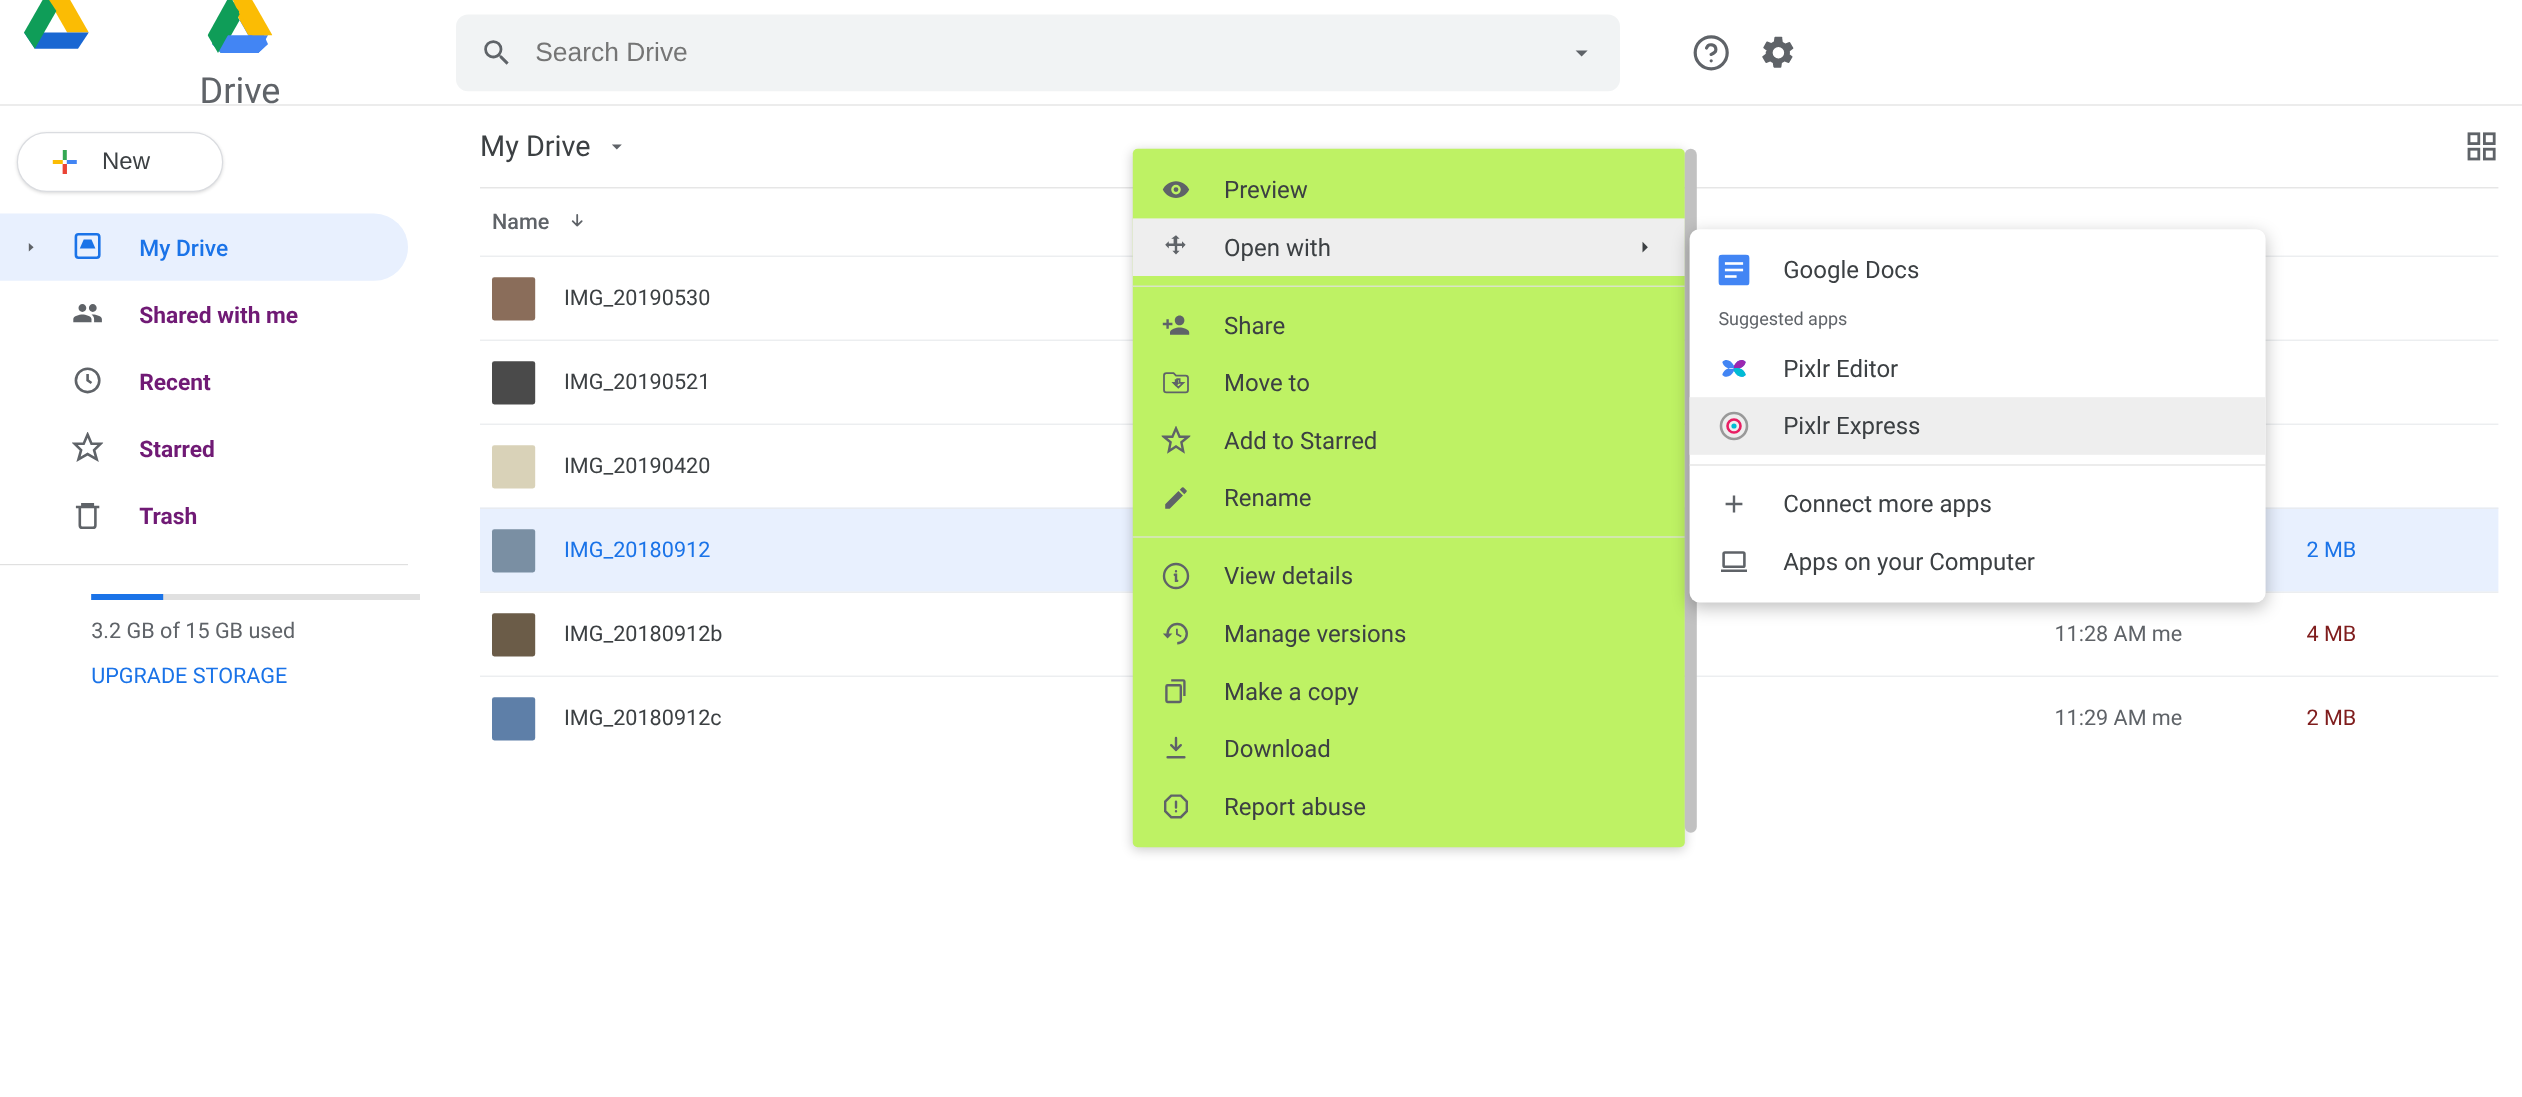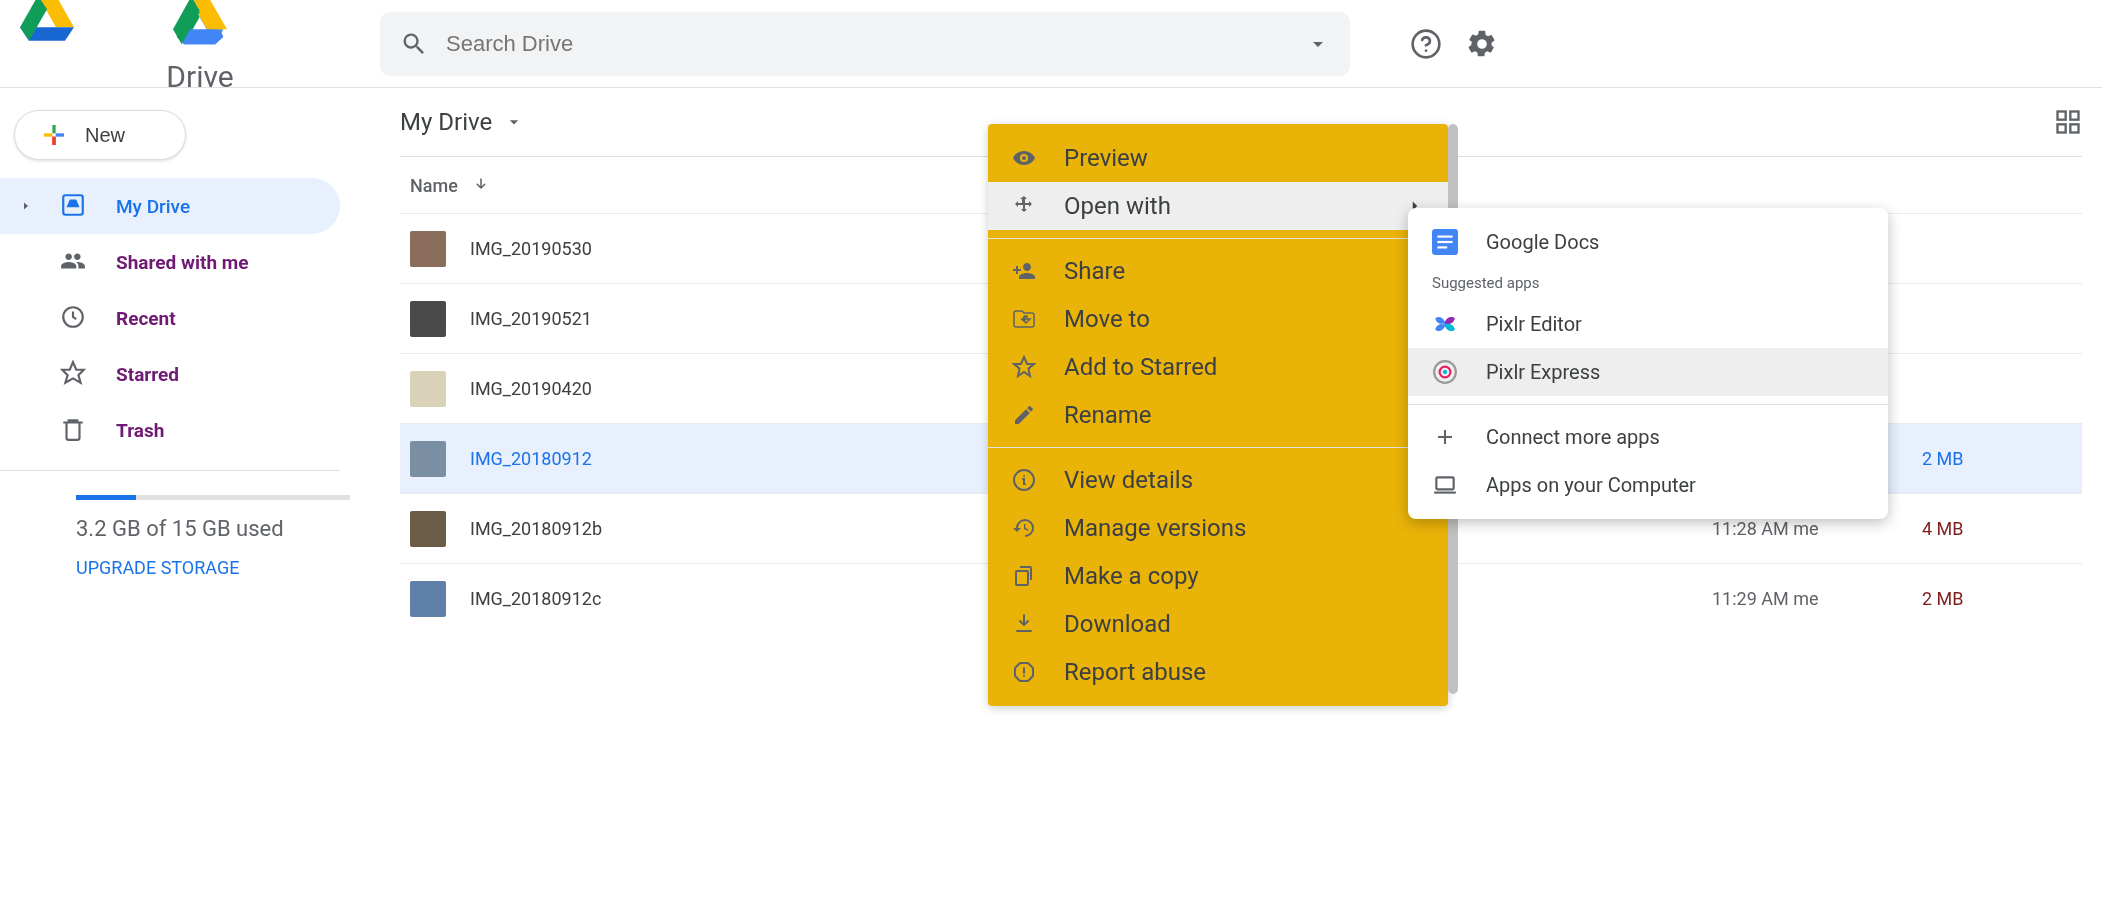--- a/index.html
+++ b/index.html
@@ -28,21 +28,21 @@
   .nav-item.active { background: #e8f0fe; color: #1a73e8; font-weight: 500; }
   .nav-item .nav-icon { width: 28px; height: 28px; flex-shrink: 0; }
   .nav-item .chev { width: 12px; color: #5f6368; }
   .nav-divider { height: 1px; background: #e0e0e0; margin: 12px 40px 12px 0; }
   .storage-block { padding: 12px 20px; }
   .storage-row { display: flex; align-items: center; gap: 28px; margin-bottom: 14px; }
   .storage-icon { width: 28px; height: 28px; color: #5f6368; }
   .storage-label { font-size: 19px; color: #5f6368; }
   .storage-bar { height: 5px; background: #e0e0e0; margin-left: 56px; margin-right: 10px; }
   .storage-fill { height: 100%; width: 22%; background: #1a73e8; }
-  .storage-text { margin-left: 56px; margin-top: 16px; font-size: 22px; color: #5f6368; }
+  .storage-text { margin-left: 56px; margin-top: 16px; font-size: 18px; color: #5f6368; }
   .upgrade { margin-left: 56px; margin-top: 16px; font-size: 18px; color: #1a73e8; cursor: pointer; }
 
   
   .main { flex: 1; padding: 0 20px; position: relative; }
   .breadcrumb-row { display: flex; align-items: center; justify-content: space-between; height: 68px; }
   .breadcrumb { display: flex; align-items: center; gap: 12px; font-size: 24px; color: #3c4043; cursor: pointer; }
   .bc-caret { color: #5f6368; }
   .view-toggle { width: 28px; height: 28px; color: #5f6368; cursor: pointer; }
   .main-divider { height: 1px; background: #e0e0e0; }
   .list-header { display: flex; align-items: center; height: 56px; padding: 0 10px; color: #5f6368; font-size: 18px; font-weight: 500; }
@@ -52,30 +52,30 @@
   .sort-arrow { width: 18px; height: 18px; }
   .file-row { display: flex; align-items: center; height: 70px; padding: 0 10px; border-top: 1px solid #e8eaed; cursor: pointer; font-size: 18px; color: #3c4043; }
   .file-row.selected { background: #e8f0fe; color: #1a73e8; }
   .thumb { width: 36px; height: 36px; background: #ccc; margin-right: 24px; border-radius: 2px; background-size: cover; }
   .fname { flex: 1; }
   .fmod { width: 210px; color: #5f6368; }
   .fsize { width: 150px; color: #7f1d1d; }
   .file-row.selected .fmod, .file-row.selected .fsize { color: #1a73e8; }
 
   
-  .ctx-menu { position: absolute; top: 36px; left: 608px; width: 460px; background: #eab308; box-shadow: 0 2px 10px rgba(0,0,0,0.2); border-radius: 4px; padding: 10px 0; z-index: 50; font-size: 24px; color: #3c4043; }
+  .ctx-menu { position: absolute; top: 36px; left: 564px; width: 460px; background: #bef264; box-shadow: 0 2px 10px rgba(0,0,0,0.2); border-radius: 4px; padding: 10px 0; z-index: 50; font-size: 20px; color: #3c4043; }
   .ctx-scroll { position: absolute; right: -10px; top: 0; width: 10px; height: 570px; background: #c1c1c1; border-radius: 5px; }
   .ctx-item { display: flex; align-items: center; height: 48px; padding: 0 24px; gap: 28px; cursor: pointer; }
   .ctx-item.hover { background: #eeeeee; }
   .ctx-icon { width: 24px; height: 24px; color: #5f6368; flex-shrink: 0; }
   .ctx-chev { margin-left: auto; color: #3c4043; }
   .ctx-sep { height: 1px; background: #e0e0e0; margin: 8px 0; }
 
   
-  .submenu { position: absolute; top: 120px; left: 1028px; width: 480px; background: #fff; box-shadow: 0 4px 14px rgba(0,0,0,0.25); border-radius: 8px; padding: 10px 0; z-index: 60; font-size: 20px; color: #3c4043; }
+  .submenu { position: absolute; top: 103px; left: 1028px; width: 480px; background: #fff; box-shadow: 0 4px 14px rgba(0,0,0,0.25); border-radius: 8px; padding: 10px 0; z-index: 60; font-size: 20px; color: #3c4043; }
   .sub-item { display: flex; align-items: center; height: 48px; padding: 0 24px; gap: 28px; cursor: pointer; }
   .sub-item.hover { background: #eeeeee; }
   .sub-icon { width: 26px; height: 26px; flex-shrink: 0; display:flex; align-items:center; justify-content:center; }
   .sub-label { font-size: 15px; color: #5f6368; padding: 8px 24px; }
   .sub-sep { height: 1px; background: #e0e0e0; margin: 8px 0; }
 
   svg { display: block; }
 </style>
 </head>
 <body>

